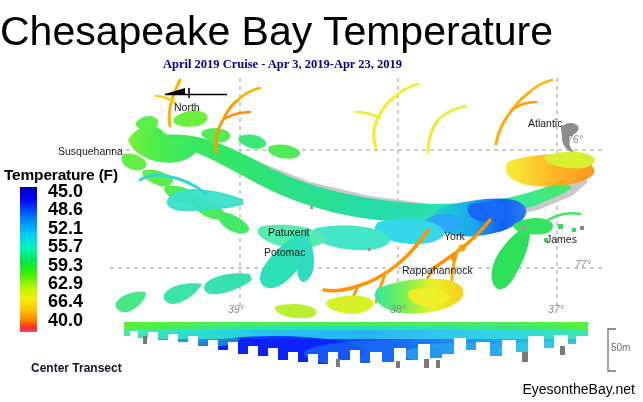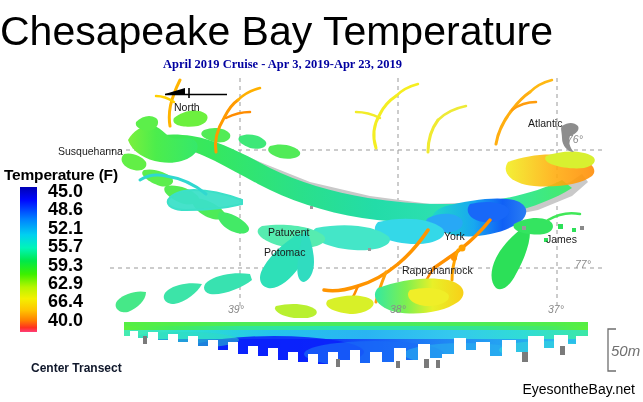--- a/index.html
+++ b/index.html
@@ -70,22 +70,22 @@
   }
   .north-label{
     position:absolute;left:174px;top:101px;font-size:10.5px;color:#111;
     font-family:"Liberation Sans",sans-serif;
   }
 
   
   .transect{position:absolute;left:124px;top:322px;width:464px;height:46px;}
   .scalebar{position:absolute;left:604px;top:327px;width:34px;height:46px;}
   .scalebar-label{
-    position:absolute;left:611px;top:342px;font-size:15px;color:#707070;
-    font-style:italic;font-family:"Liberation Sans",sans-serif;
+    position:absolute;left:611px;top:342px;font-size:10px;color:#707070;
+    font-family:"Liberation Sans",sans-serif;
   }
 
   
   .watermark{
     position:absolute;right:8px;bottom:5px;
     font-size:14px;font-weight:400;color:#000;white-space:nowrap;
     font-family:"Liberation Sans",sans-serif;
   }
 </style>
 </head>

